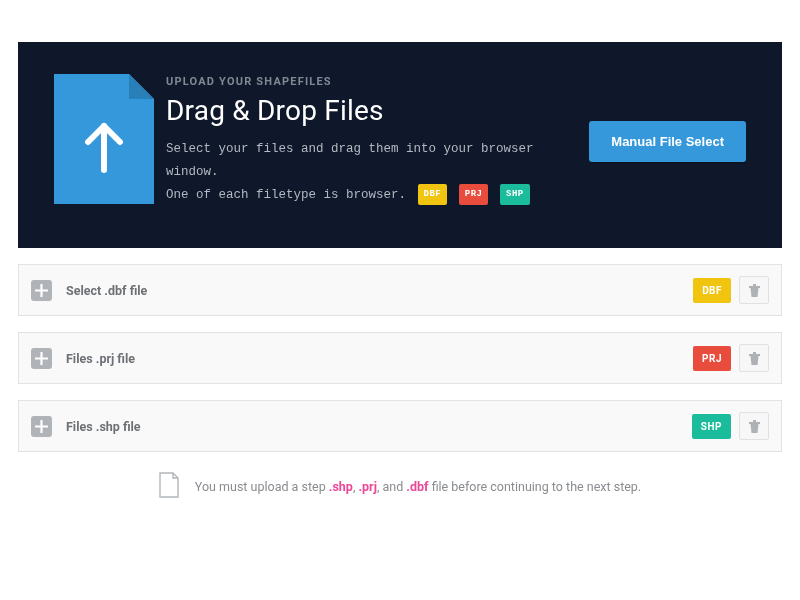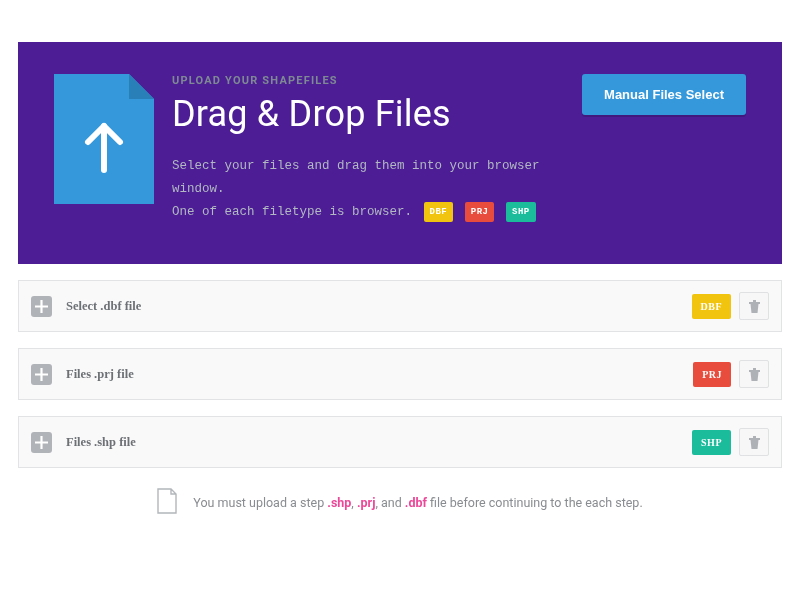--- a/index.html
+++ b/index.html
@@ -4,45 +4,45 @@
   <style>
     * { margin: 0; padding: 0; box-sizing: border-box; }
     body {
       font-family: -apple-system, BlinkMacSystemFont, "Segoe UI", Roboto, "Helvetica Neue", Arial, sans-serif;
       background: #fff;
       width: 800px;
       height: 600px;
       padding: 42px 18px 0;
     }
     .hero {
-      background: #4c1d95;
+      background: #0f172a;
       padding: 32px 36px 40px;
       display: flex;
-      align-items: flex-start;
-      gap: 18px;
+      align-items: center;
+      gap: 12px;
     }
     .doc-icon {
       width: 100px;
       flex-shrink: 0;
     }
     .hero-content {
       flex: 1;
       color: #fff;
     }
     .eyebrow {
       color: #7f8993;
       font-size: 11px;
       font-weight: 700;
       letter-spacing: 1.2px;
       margin-bottom: 6px;
     }
     .hero-title {
-      font-size: 36px;
+      font-size: 28px;
       font-weight: 400;
-      margin-bottom: 20px;
+      margin-bottom: 11px;
       letter-spacing: 0.2px;
     }
     .hero-desc {
       color: #b2b9c1;
       font-size: 12.5px;
       line-height: 1.85;
       font-family: Liberation Mono, monospace;
     }
     .tag {
       display: inline-block;
@@ -73,21 +73,20 @@
     .rows {
       margin-top: 16px;
     }
     .row {
       border: 1px solid #e2e3e4;
       background: #f9f9f9;
       display: flex;
       align-items: center;
       padding: 11px 12px;
       margin-bottom: 16px;
-      font-family: Liberation Serif, serif;
     }
     .plus-icon {
       width: 21px;
       height: 21px;
       background: #b0b3b7;
       border-radius: 3px;
       display: flex;
       align-items: center;
       justify-content: center;
       margin-right: 14px;
@@ -152,21 +151,21 @@
     <div class="eyebrow">UPLOAD YOUR SHAPEFILES</div>
     <h1 class="hero-title">Drag &amp; Drop Files</h1>
     <div class="hero-desc">
       <span>Select your files and drag them into your browser window.</span><br>
       <span>One of each filetype is browser.</span>
       <span class="tag tag-dbf">DBF</span>
       <span class="tag tag-prj">PRJ</span>
       <span class="tag tag-shp">SHP</span>
     </div>
   </div>
-  <button class="btn-manual">Manual Files Select</button>
+  <button class="btn-manual">Manual File Select</button>
 </div>
 
 <div class="rows">
 
   <div class="row">
     <span class="plus-icon">
       <svg width="13" height="13" viewBox="0 0 12 12">
           <path d="M5 0h2v5h5v2H7v5H5V7H0V5h5z" fill="#fff"></path>
         </svg>
     </span>
@@ -223,15 +222,15 @@
 
 </div>
 
 <div class="footer">
   <span>
     <svg width="20" height="26" viewBox="0 0 20 26">
         <path d="M1 1 H14 L19 6 V25 H1 Z M14 1 V6 H19" fill="none" stroke="#b3b6ba" stroke-width="1.4"></path>
       </svg>
   </span>
   <span>
-    <span>You must upload a step </span><strong>.shp</strong><span>, </span><strong>.prj</strong><span>, and </span><strong>.dbf</strong><span> file before continuing to the each step.</span>
+    <span>You must upload a step </span><strong>.shp</strong><span>, </span><strong>.prj</strong><span>, and </span><strong>.dbf</strong><span> file before continuing to the next step.</span>
   </span>
 </div>
 
 </body></html>

